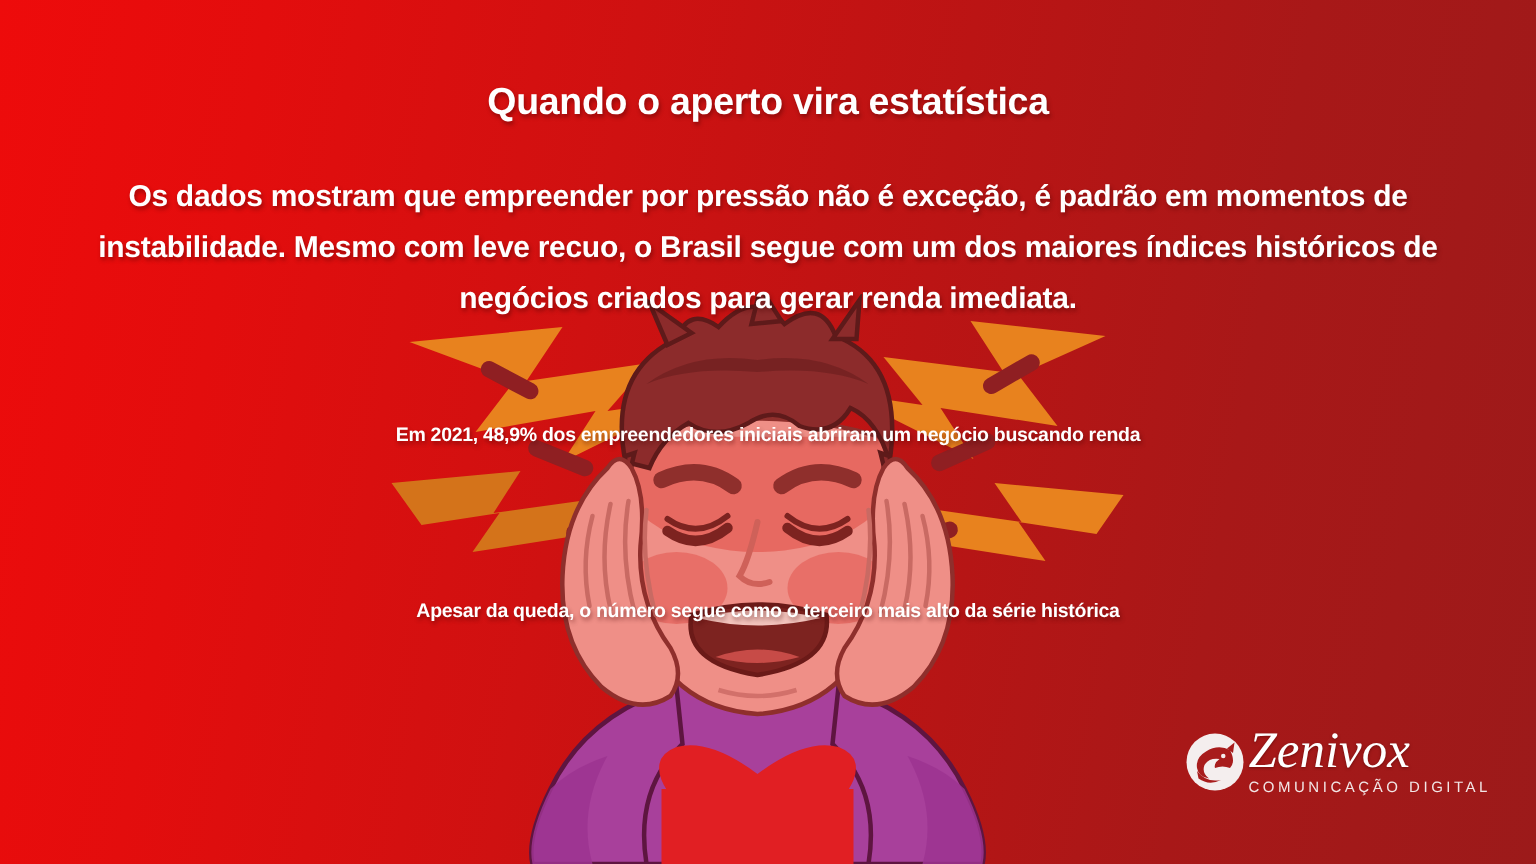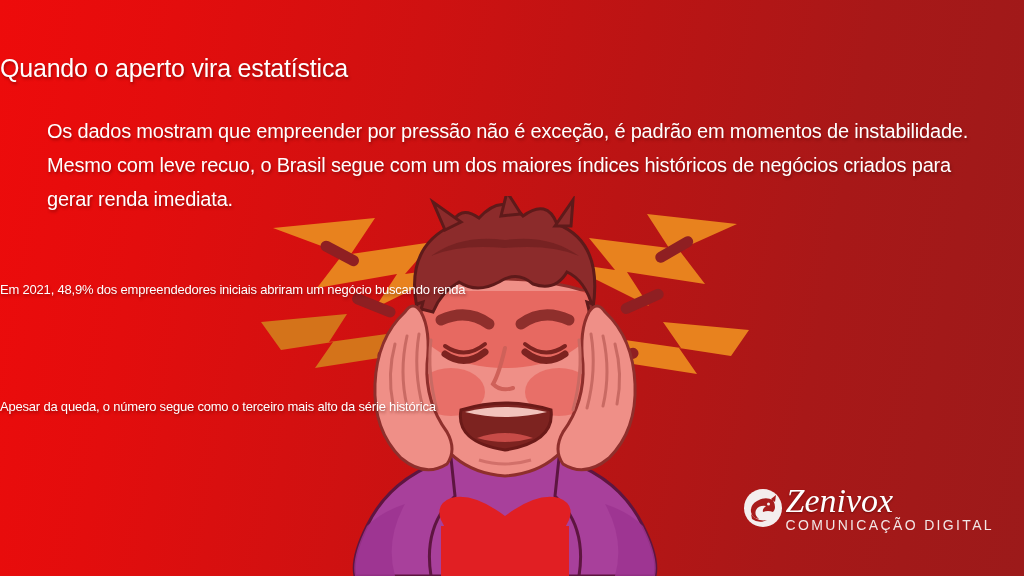--- a/index.html
+++ b/index.html
@@ -31,22 +31,23 @@
   #illustration svg{ display:block; width:100%; height:100%; }
 
   
   #textlayer{
     position:absolute; inset:0;
     z-index:5;
   }
   .txt{
     position:absolute;
     width:100%;
+    text-align:center;
     color:#ffffff;
-    font-weight:normal;
+    font-weight:bold;
     text-shadow:1px 2px 3px rgba(70,0,0,.45);
     letter-spacing:-0.2px;
     white-space:pre-line;
   }
   #title{
     top:52px;
     font-size:25px;
     line-height:32px;
   }
   #lead{
@@ -89,21 +90,21 @@
     font-family:"Liberation Serif", serif;
     font-style:italic;
     font-weight:normal;
     font-size:34px;
     line-height:34px;
     color:#ffffff;
     letter-spacing:0px;
     text-shadow:0 1px 2px rgba(60,0,0,.5);
   }
   #logo-tagline{
-    font-size:14px;
+    font-size:10px;
     line-height:13px;
     color:#f2e6e6;
     letter-spacing:2.35px;
     text-align:center;
     margin-top:1px;
     font-weight:normal;
   }
 </style>
 </head>
 <body>

